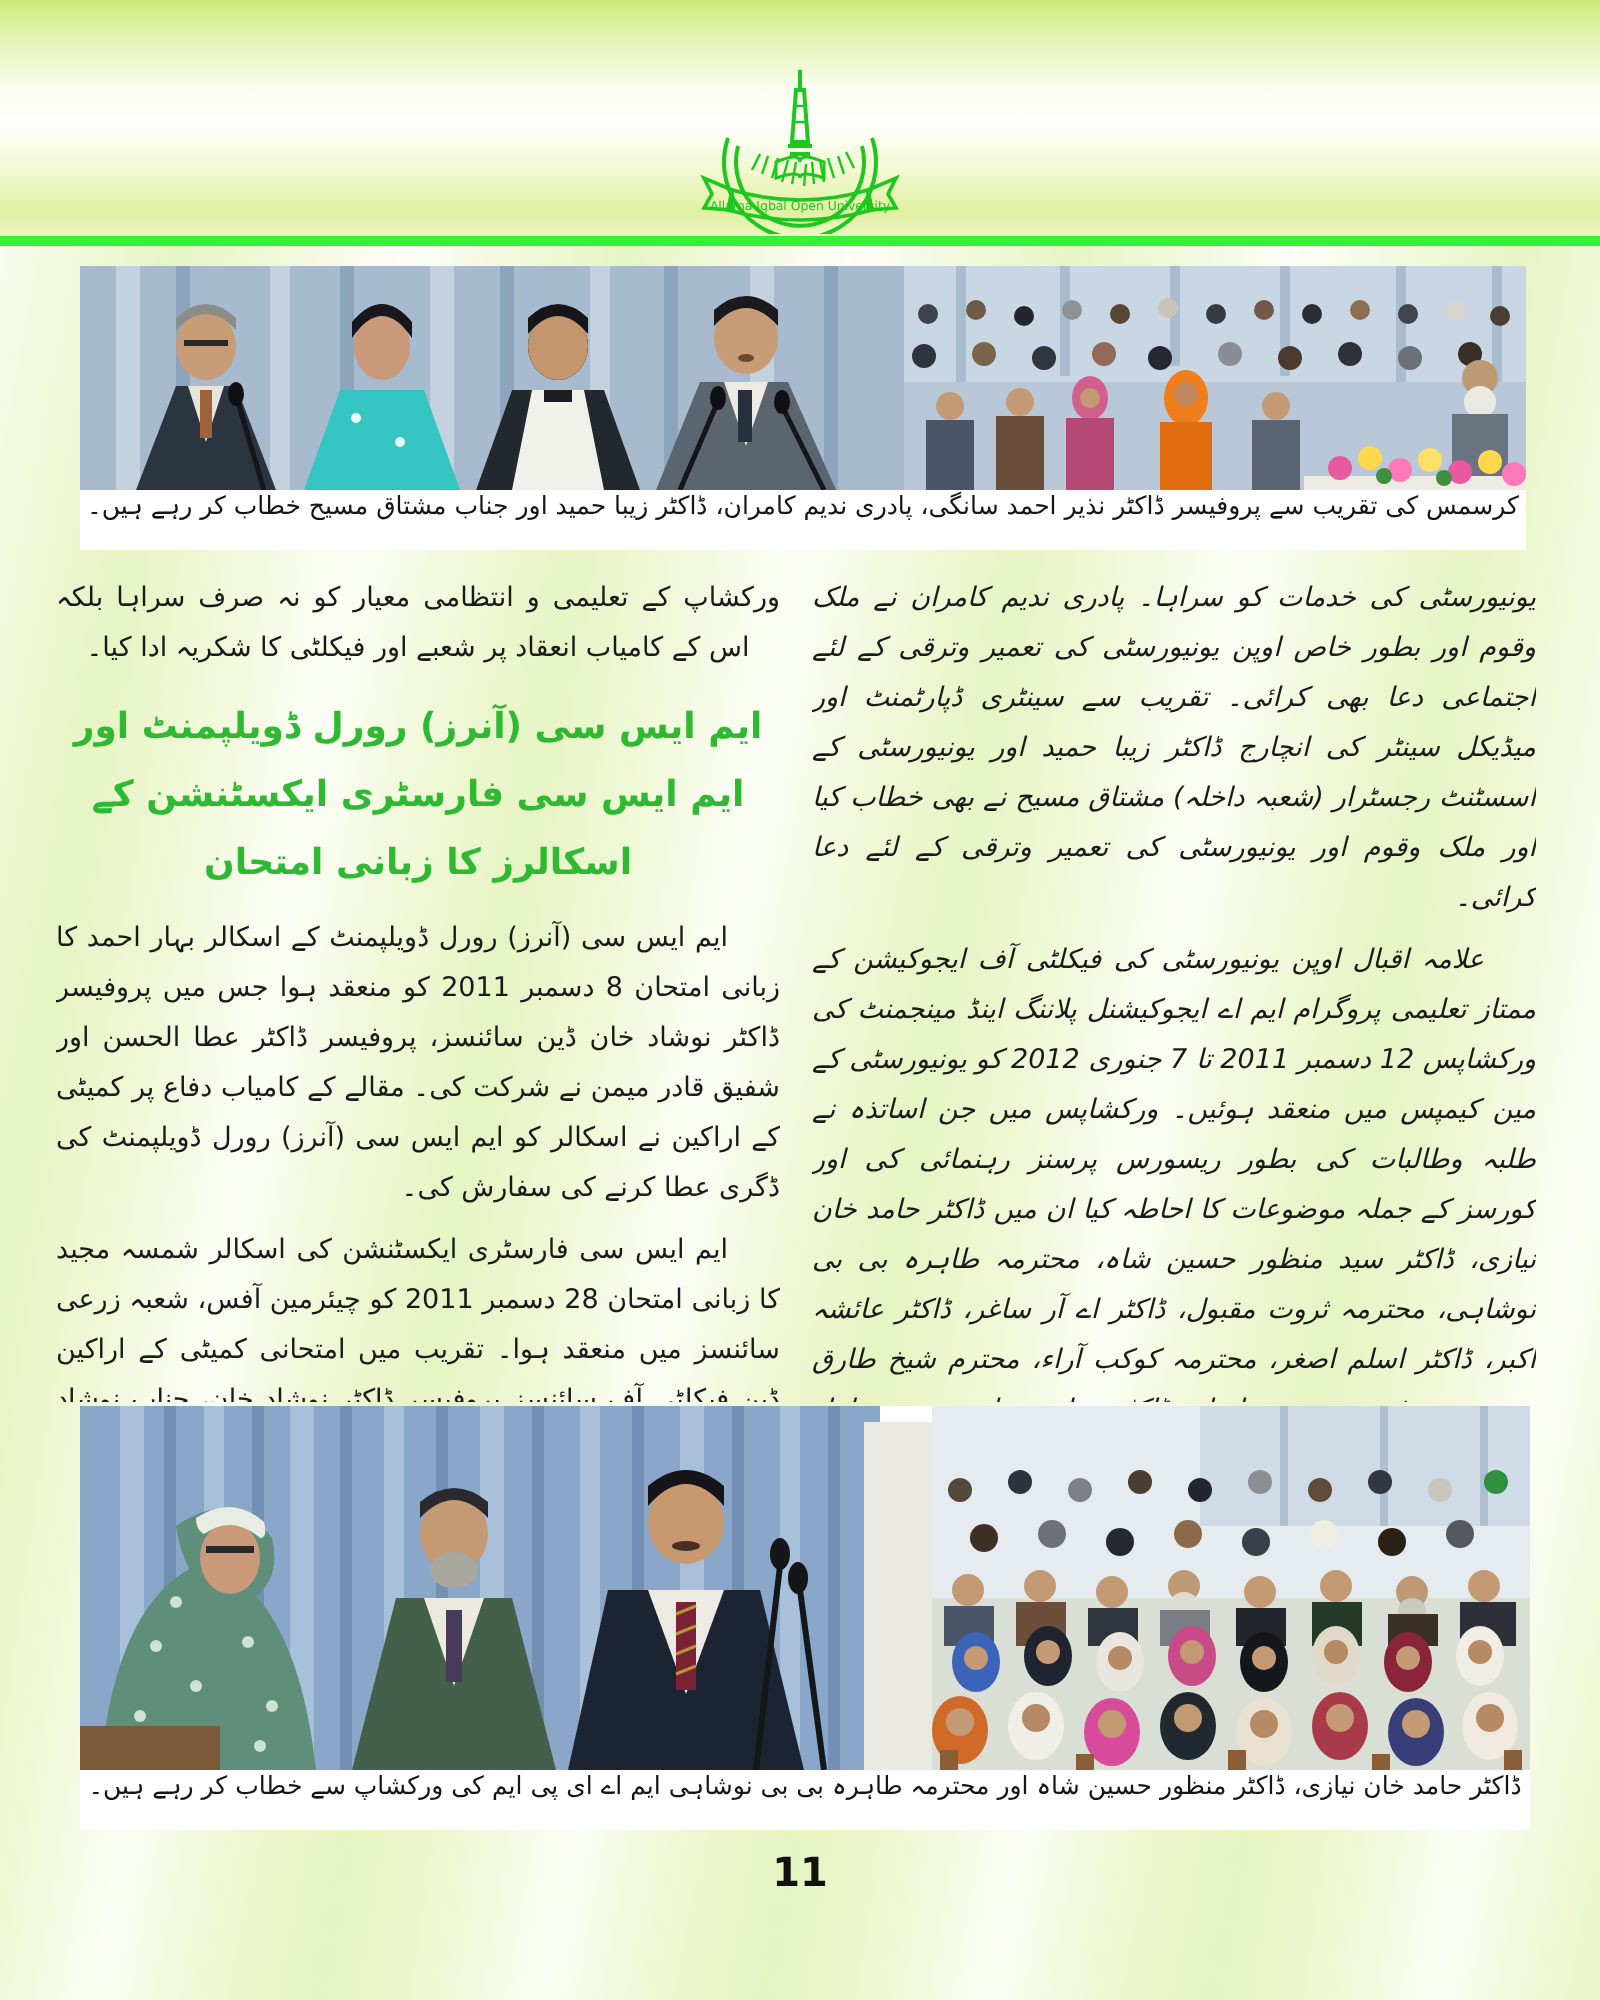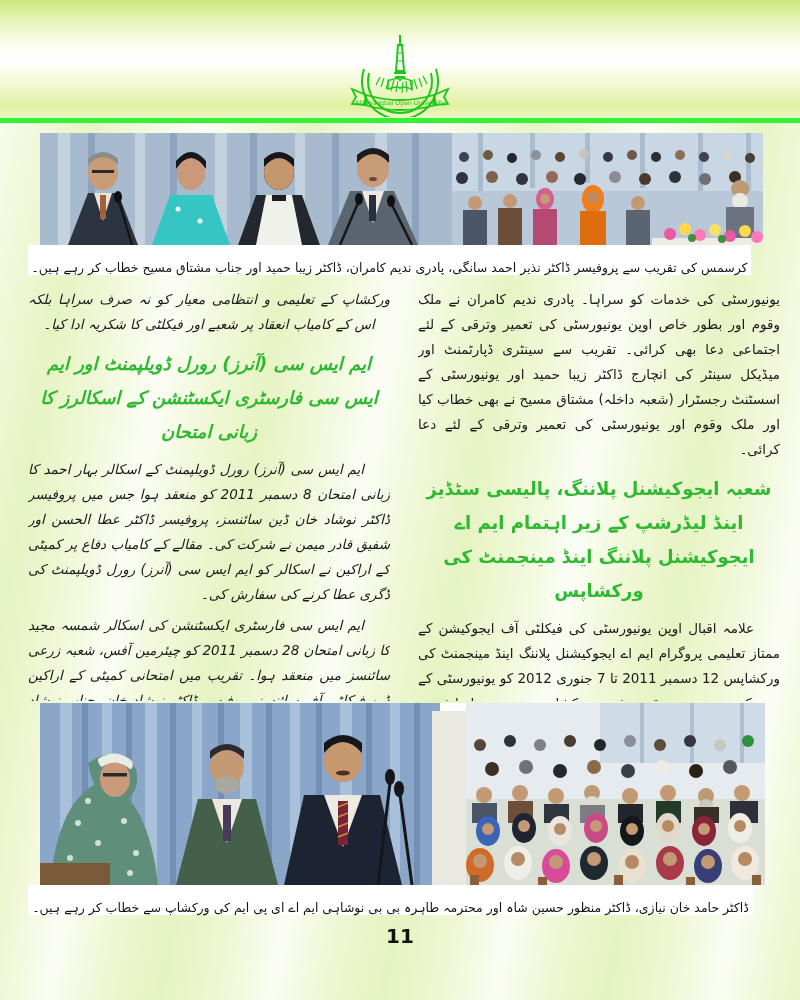--- a/index.html
+++ b/index.html
@@ -23,36 +23,36 @@
       #ffffff 52%,#f2f9d0 72%,#e0f0a2 90%,#ecf6c6 100%);
   }
   .header-rule{position:absolute;top:118px;left:0;width:800px;height:5px;background:#35f135;}
   .logo{position:absolute;top:33px;left:342px;width:116px;height:84px;}
   
   .photo{position:absolute;left:40px;background:#fff;line-height:0;}
   .photo-top{top:133px;width:723px;height:112px;}
   .photo-bottom{top:703px;width:725px;height:182px;}
   .photo svg{width:100%;height:100%;display:block;}
   .caption-band{
-    position:absolute;left:28px;background:#ffffff;
-    display:flex;align-items:flex-end;justify-content:center;
+    position:absolute;left:40px;background:#ffffff;
+    display:flex;align-items:flex-start;justify-content:center;
   }
   .caption-top{top:245px;width:723px;height:30px;}
   .caption-bottom{top:885px;width:725px;height:30px;}
   .caption{
     direction:rtl;font-size:12.5px;color:#151515;white-space:nowrap;
     font-family:"DejaVu Sans",sans-serif;
   }
   
   .col{
     position:absolute;top:287px;width:362px;height:414px;overflow:hidden;
     direction:rtl;color:#1a1a1a;
   }
-  .col-left{left:28px;font-style:italic;}
-  .col-right{left:418px;}
+  .col-left{left:28px;}
+  .col-right{left:406px;font-style:italic;}
   .body{
     margin:0 0 6px 0;font-size:13.5px;line-height:25px;
     text-align:justify;
   }
   .body.indent{text-indent:26px;}
   .body.center-last{text-align-last:center;}
   .heading{
     margin:10px 0 8px 0;color:#2fb932;font-weight:bold;
     font-size:18px;line-height:34px;text-align:center;
   }
@@ -231,21 +231,20 @@
         </g>
       </g>
     </svg>
   </div>
   <div class="caption-band caption-top">
     <span class="caption">کرسمس کی تقریب سے پروفیسر ڈاکٹر نذیر احمد سانگی، پادری ندیم کامران، ڈاکٹر زیبا حمید اور جناب مشتاق مسیح خطاب کر رہے ہیں۔</span>
   </div>
 
   <div class="col col-right">
     <p class="body">یونیورسٹی کی خدمات کو سراہا۔ پادری ندیم کامران نے ملک وقوم اور بطور خاص اوپن یونیورسٹی کی تعمیر وترقی کے لئے اجتماعی دعا بھی کرائی۔ تقریب سے سینٹری ڈپارٹمنٹ اور میڈیکل سینٹر کی انچارج ڈاکٹر زیبا حمید اور یونیورسٹی کے اسسٹنٹ رجسٹرار (شعبہ داخلہ) مشتاق مسیح نے بھی خطاب کیا اور ملک وقوم اور یونیورسٹی کی تعمیر وترقی کے لئے دعا کرائی۔</p>
-    <h2 class="heading">شعبہ ایجوکیشنل پلاننگ، پالیسی سٹڈیز اینڈ لیڈرشپ کے زیر اہتمام ایم اے ایجوکیشنل پلاننگ اینڈ مینجمنٹ کی ورکشاپس</h2>
     <p class="body indent">علامہ اقبال اوپن یونیورسٹی کی فیکلٹی آف ایجوکیشن کے ممتاز تعلیمی پروگرام ایم اے ایجوکیشنل پلاننگ اینڈ مینجمنٹ کی ورکشاپس 12 دسمبر 2011 تا 7 جنوری 2012 کو یونیورسٹی کے مین کیمپس میں منعقد ہوئیں۔ ورکشاپس میں جن اساتذہ نے طلبہ وطالبات کی بطور ریسورس پرسنز رہنمائی کی اور کورسز کے جملہ موضوعات کا احاطہ کیا ان میں ڈاکٹر حامد خان نیازی، ڈاکٹر سید منظور حسین شاہ، محترمہ طاہرہ بی بی نوشاہی، محترمہ ثروت مقبول، ڈاکٹر اے آر ساغر، ڈاکٹر عائشہ اکبر، ڈاکٹر اسلم اصغر، محترمہ کوکب آراء، محترم شیخ طارق محمود، پروفیسر محمد نواز اور ڈاکٹر خواجہ صابر حسین شامل ہیں۔ طلبہ نے</p>
   </div>
 
   <div class="col col-left">
     <p class="body center-last">ورکشاپ کے تعلیمی و انتظامی معیار کو نہ صرف سراہا بلکہ اس کے کامیاب انعقاد پر شعبے اور فیکلٹی کا شکریہ ادا کیا۔</p>
     <h2 class="heading">ایم ایس سی (آنرز) رورل ڈویلپمنٹ اور ایم ایس سی فارسٹری ایکسٹنشن کے اسکالرز کا زبانی امتحان</h2>
     <p class="body indent">ایم ایس سی (آنرز) رورل ڈویلپمنٹ کے اسکالر بہار احمد کا زبانی امتحان 8 دسمبر 2011 کو منعقد ہوا جس میں پروفیسر ڈاکٹر نوشاد خان ڈین سائنسز، پروفیسر ڈاکٹر عطا الحسن اور شفیق قادر میمن نے شرکت کی۔ مقالے کے کامیاب دفاع پر کمیٹی کے اراکین نے اسکالر کو ایم ایس سی (آنرز) رورل ڈویلپمنٹ کی ڈگری عطا کرنے کی سفارش کی۔</p>
     <p class="body indent">ایم ایس سی فارسٹری ایکسٹنشن کی اسکالر شمسہ مجید کا زبانی امتحان 28 دسمبر 2011 کو چیئرمین آفس، شعبہ زرعی سائنسز میں منعقد ہوا۔ تقریب میں امتحانی کمیٹی کے اراکین ڈین فیکلٹی آف سائنسز پروفیسر ڈاکٹر نوشاد خان، جناب نوشاد خان (KPK زرعی یونیورسٹی پشاور) اور محترمہ فوزیہ انجم نے شرکت کی۔ ایم ایس سی فارسٹری ایکسٹنشن</p>
   </div>
 

